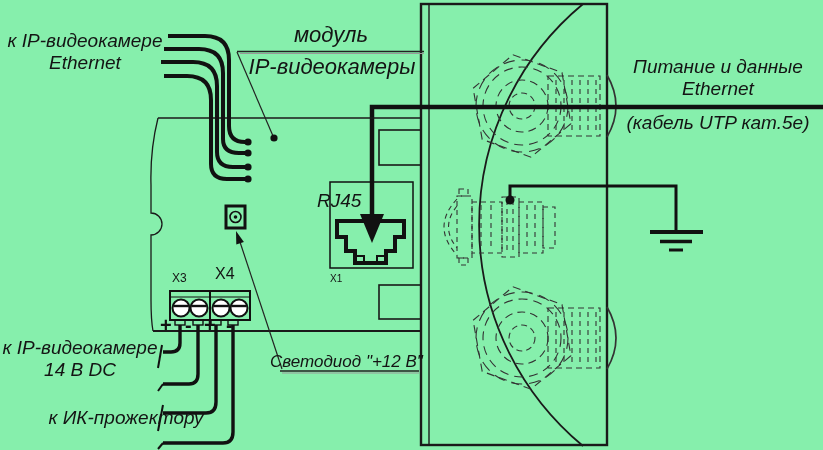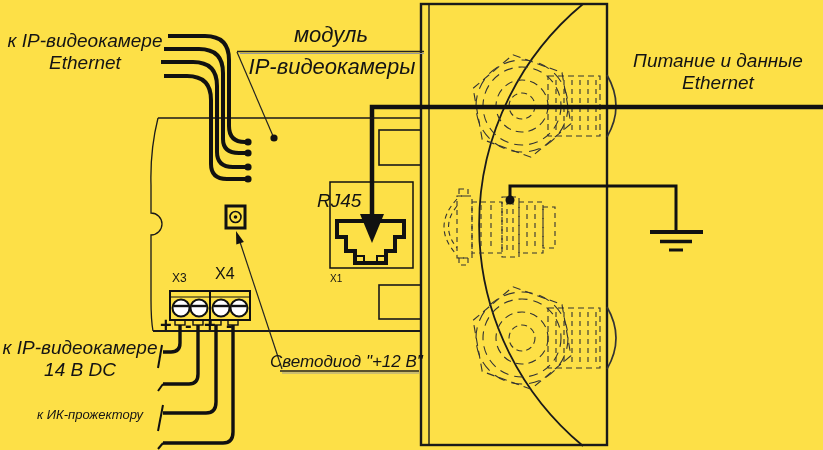--- a/index.html
+++ b/index.html
@@ -1,16 +1,16 @@
 <!DOCTYPE html>
 <html><head>
 <meta charset="utf-8">
 <style>
   html,body{margin:0;padding:0;background:#fff;}
-  .stage{position:relative;width:823px;height:450px;background:#fde047;overflow:hidden;
+  .stage{position:relative;width:823px;height:450px;background:#86efac;overflow:hidden;
          font-family:"Liberation Sans",sans-serif;color:#111;}
   .stage svg{position:absolute;left:0;top:0;}
   .lbl{position:absolute;font-style:italic;line-height:1.18;white-space:nowrap;color:#141414;}
   .ctr{text-align:center;white-space:normal;}
   .upright{font-style:normal;}
   .sign{position:absolute;font-style:normal;font-weight:bold;font-size:20px;color:#111;}
 </style>
 </head>
 <body>
 
@@ -157,37 +157,38 @@
   </svg>
 
   <div class="lbl ctr" style="left:0px;top:30px;width:170px;font-size:19px;">
     <div>к IP-видеокамере</div>
     <div>Ethernet</div>
   </div>
 
   <div class="lbl ctr" style="left:240px;top:54px;width:184px;font-size:22px;">IP-видеокамеры</div>
   <div class="lbl ctr" style="left:245px;top:22px;width:172px;font-size:22px;">модуль</div>
 
-  <div class="lbl ctr" style="left:618px;top:50px;width:200px;font-size:19px;">
+  <div class="lbl ctr" style="left:618px;top:56px;width:200px;font-size:19px;">
     <div>Питание и данные</div>
     <div>Ethernet</div>
   </div>
+  <div class="lbl ctr" style="left:615px;top:112px;width:206px;font-size:19px;">(кабель UTP кат.5е)</div>
 
   <div class="lbl" style="left:281px;top:190px;font-size:19px;margin-left:36px;">RJ45</div>
   <div class="lbl upright" style="left:330px;top:273px;font-size:10px;text-align:center;">X1</div>
   <div class="lbl upright" style="left:172px;top:271px;font-size:12px;">X3</div>
   <div class="lbl upright" style="left:215px;top:265px;font-size:16px;">X4</div>
 
   <span class="sign" style="left:160px;top:314px;">+</span>
   <span class="sign" style="left:185px;top:314px;">-</span>
   <span class="sign" style="left:204px;top:314px;">+</span>
   <span class="sign" style="left:226px;top:314px;">-</span>
 
   <div class="lbl" style="left:270px;top:352px;width:148px;font-size:17px;text-align:right;">Светодиод "+12 В"</div>
 
   <div class="lbl ctr" style="left:0px;top:337px;width:160px;font-size:19px;">
     <div>к IP-видеокамере</div>
     <div>14 В DC</div>
   </div>
 
-  <div class="lbl ctr" style="left:0px;top:407px;width:180px;font-size:13px;">к ИК-прожектору</div>
+  <div class="lbl ctr" style="left:0px;top:407px;width:180px;font-size:19px;padding-left:36px;">к ИК-прожектору</div>
 
 </div>
 
 </body></html>

